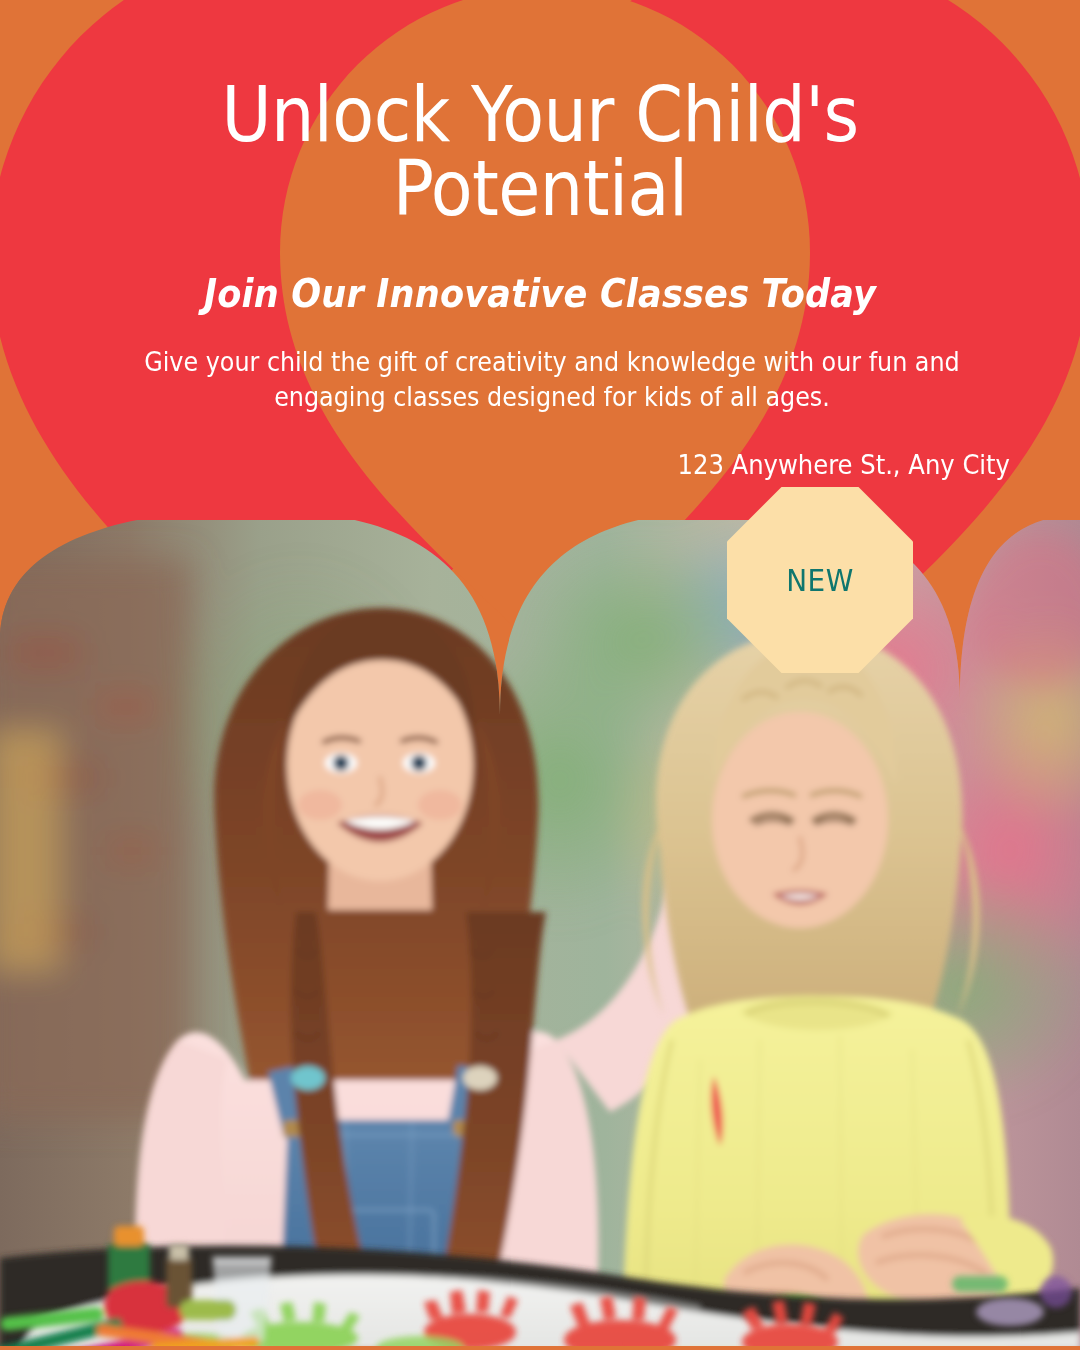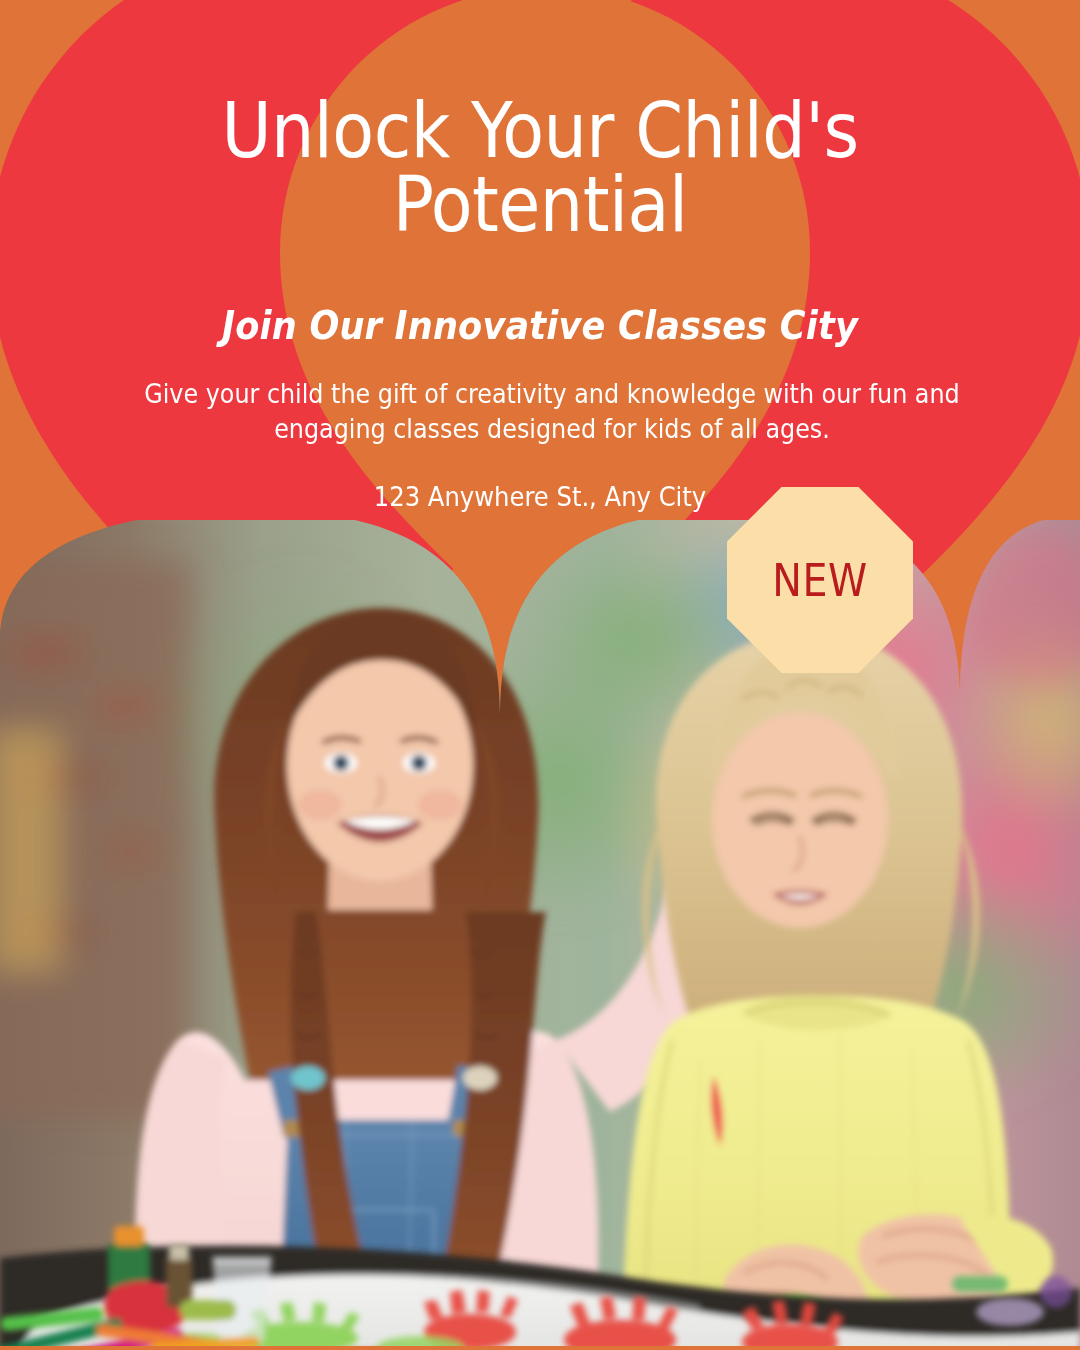--- a/index.html
+++ b/index.html
@@ -46,21 +46,21 @@
   .text-block {
     position: absolute;
     left: 0;
     top: 0;
     width: 1080px;
     text-align: center;
     z-index: 6;
   }
 
   .headline {
-    margin: 16px;
+    margin: 0;
     padding: 78px 70px 0 70px;
     font-family: "DejaVu Sans Condensed", "Liberation Sans Narrow", "Liberation Sans", sans-serif;
     font-stretch: condensed;
     font-size: 76px;
     line-height: 0.98;
     font-weight: 400;
     letter-spacing: -0.5px;
     color: #FFFFFF;
   }
 
@@ -90,21 +90,21 @@
   .contact {
     margin: 0;
     padding: 32px 70px 0 70px;
     font-family: "DejaVu Sans Condensed", "Liberation Sans Narrow", "Liberation Sans", sans-serif;
     font-stretch: condensed;
     font-size: 27px;
     line-height: 1.42;
     font-weight: 400;
     color: #FFFFFF;
   }
-  .contact .line { display: block; }
+  .contact .line { display: block; text-align: right; }
 
   
   .badge {
     position: absolute;
     left: 727px;
     top: 487px;
     width: 186px;
     height: 186px;
     z-index: 8;
     background: #FCDFA8;
@@ -114,24 +114,24 @@
       70.7% 100%, 29.3% 100%,
       0% 70.7%, 0% 29.3%
     );
     display: flex;
     align-items: center;
     justify-content: center;
   }
   .badge-label {
     font-family: "DejaVu Sans Condensed", "Liberation Sans Narrow", "Liberation Sans", sans-serif;
     font-stretch: condensed;
-    font-size: 44px;
+    font-size: 31px;
     font-weight: 400;
     letter-spacing: 0.5px;
-    color: #b91c1c;
+    color: #0f766e;
   }
 
   
   .bottom-strip {
     position: absolute;
     left: 0;
     bottom: 0;
     width: 1080px;
     height: 4px;
     background: #E07337;
@@ -553,21 +553,21 @@
           <rect x="952" y="756" width="56" height="16" rx="8" fill="#5fb76a" opacity="0.85"></rect>
           <circle cx="1056" cy="772" r="16" fill="#7a4f9e" opacity="0.7"></circle>
         </g>
 
       </g>
     </svg>
   </div>
 
   <div class="text-block">
     <h1 class="headline">Unlock Your Child's Potential</h1>
-    <h2 class="subhead">Join Our Innovative Classes City</h2>
+    <h2 class="subhead">Join Our Innovative Classes Today</h2>
     <p class="body-copy">Give your child the gift of creativity and knowledge with our fun and engaging classes designed for kids of all ages.</p>
     <div class="contact">
       <span class="line">123 Anywhere St., Any City</span>
     </div>
   </div>
 
   <div class="badge">
     <span class="badge-label">NEW</span>
   </div>
 

